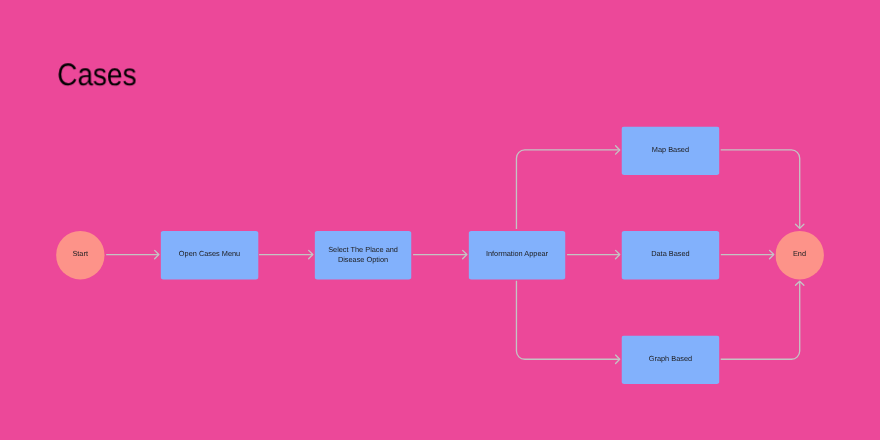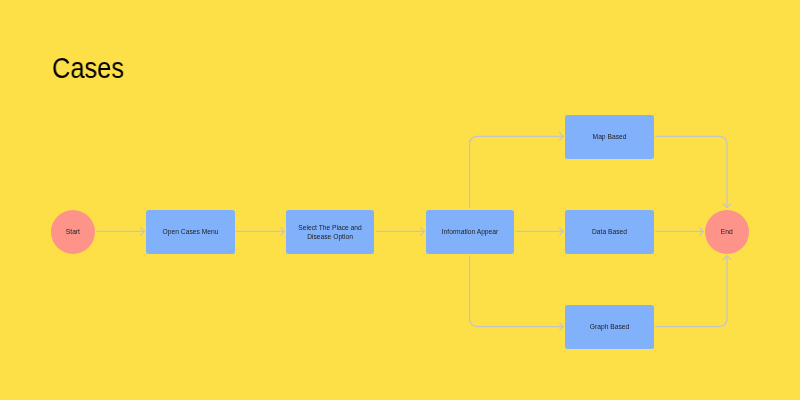--- a/index.html
+++ b/index.html
@@ -27,21 +27,21 @@
     font-size:6.7px; line-height:9.3px;
     will-change:transform;
   }
   .node > span { display:block; padding:0 4px; }
   .shape-rect { border-radius:2.5px; }
   .shape-circle { border-radius:50%; }
 </style>
 </head>
 <body>
 
-<div id="canvas" style="background: #fde047;">
+<div id="canvas" style="background: #ec4899;">
 
   <div class="title" style="color: rgb(0, 0, 0);">Cases</div>
 
   <svg class="edges" viewBox="0 0 800 400" aria-hidden="true">
     <g id="edge-group" fill="none" stroke-linecap="butt" stroke-linejoin="round" stroke="#c4c4c4" stroke-width="1.2">
         <g>
           <path d="M96.5 231.4 H144.4"></path>
           <path stroke-linecap="round" d="M140.6 227.6 L144.4 231.4 L140.6 235.20000000000002"></path>
         </g>
         <g>

